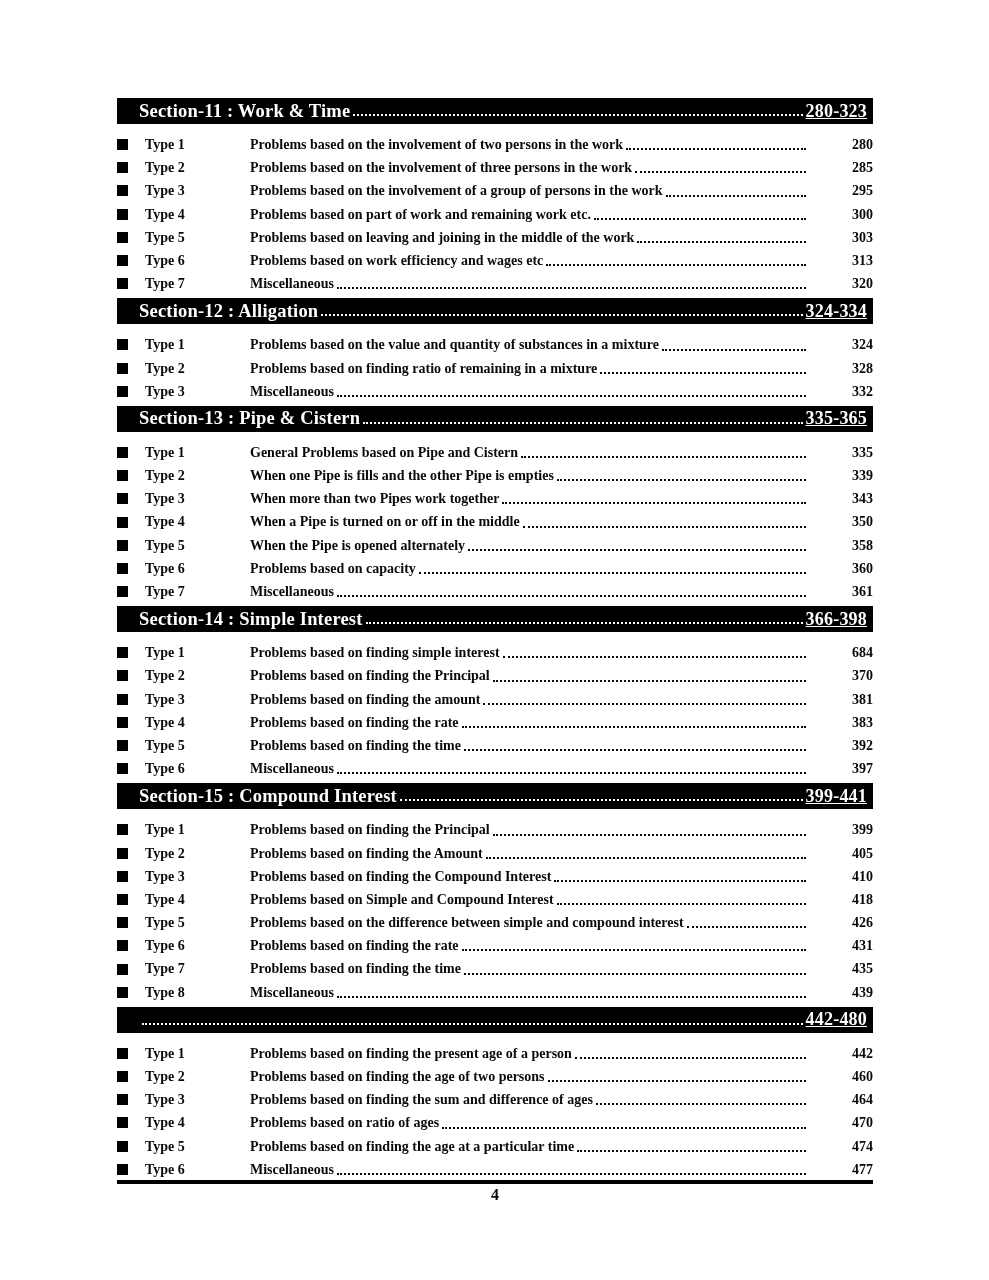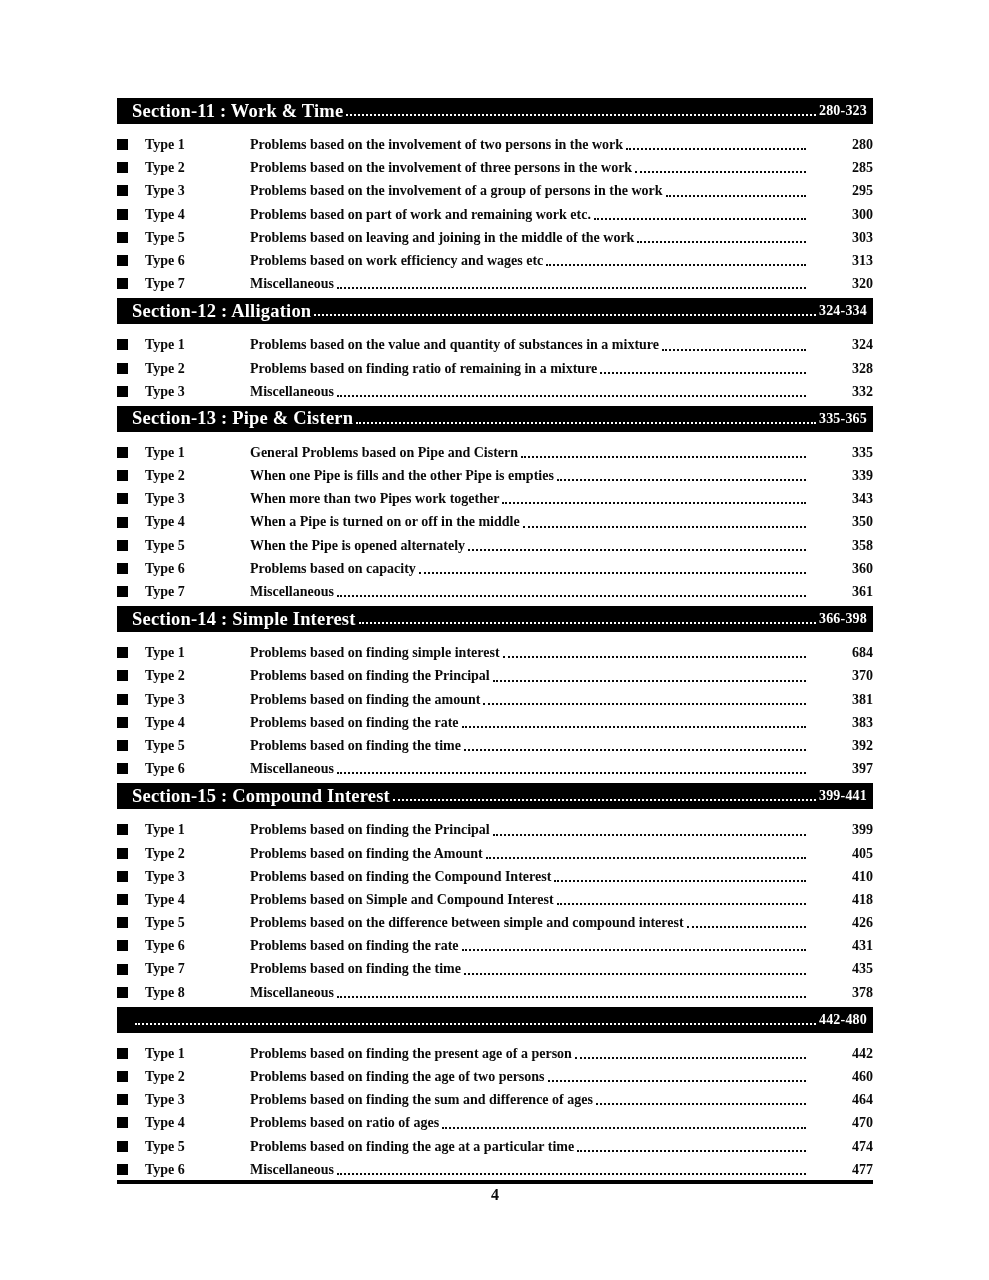--- a/index.html
+++ b/index.html
@@ -20,28 +20,28 @@
     width: 756px;
   }
   
   .section { margin-bottom: 3px; }
   .bar {
     display: flex;
     align-items: center;
     background: #000000;
     color: #ffffff;
     height: 26px;
-    padding: 0 6px 0 15px;
+    padding: 0 6px 0 22px;
     margin-bottom: 9px;
     font-weight: bold;
     font-size: 18.5px;
     letter-spacing: 0.2px;
   }
   .bar-title { flex: none; white-space: nowrap; }
-  .bar-pages { flex: none; white-space: nowrap; font-size: 14px; }
+  .bar-pages { flex: none; white-space: nowrap; font-size: 18px; text-decoration: underline; }
   .leader {
     flex: 1 1 auto;
     align-self: stretch;
     border-bottom: 2px dotted #0a0a0a;
     margin: 0 3px 6px 3px;
     min-width: 12px;
   }
   .bar .leader {
     border-bottom-color: #ffffff;
     margin-bottom: 8px;
@@ -369,21 +369,21 @@
     <span class="desc">Problems based on finding the time</span>
     <span class="leader"></span>
     <span class="pageno">435</span>
   </div>
 
   <div class="row">
     <span class="bullet"></span>
     <span class="type">Type 8</span>
     <span class="desc">Miscellaneous</span>
     <span class="leader"></span>
-    <span class="pageno">378</span>
+    <span class="pageno">439</span>
   </div>
 </div>
   </div>
 
   <div class="section">
     <div class="bar">
       <span class="leader"></span>
       <span class="bar-pages">442-480</span>
     </div>
     <div class="entries">

